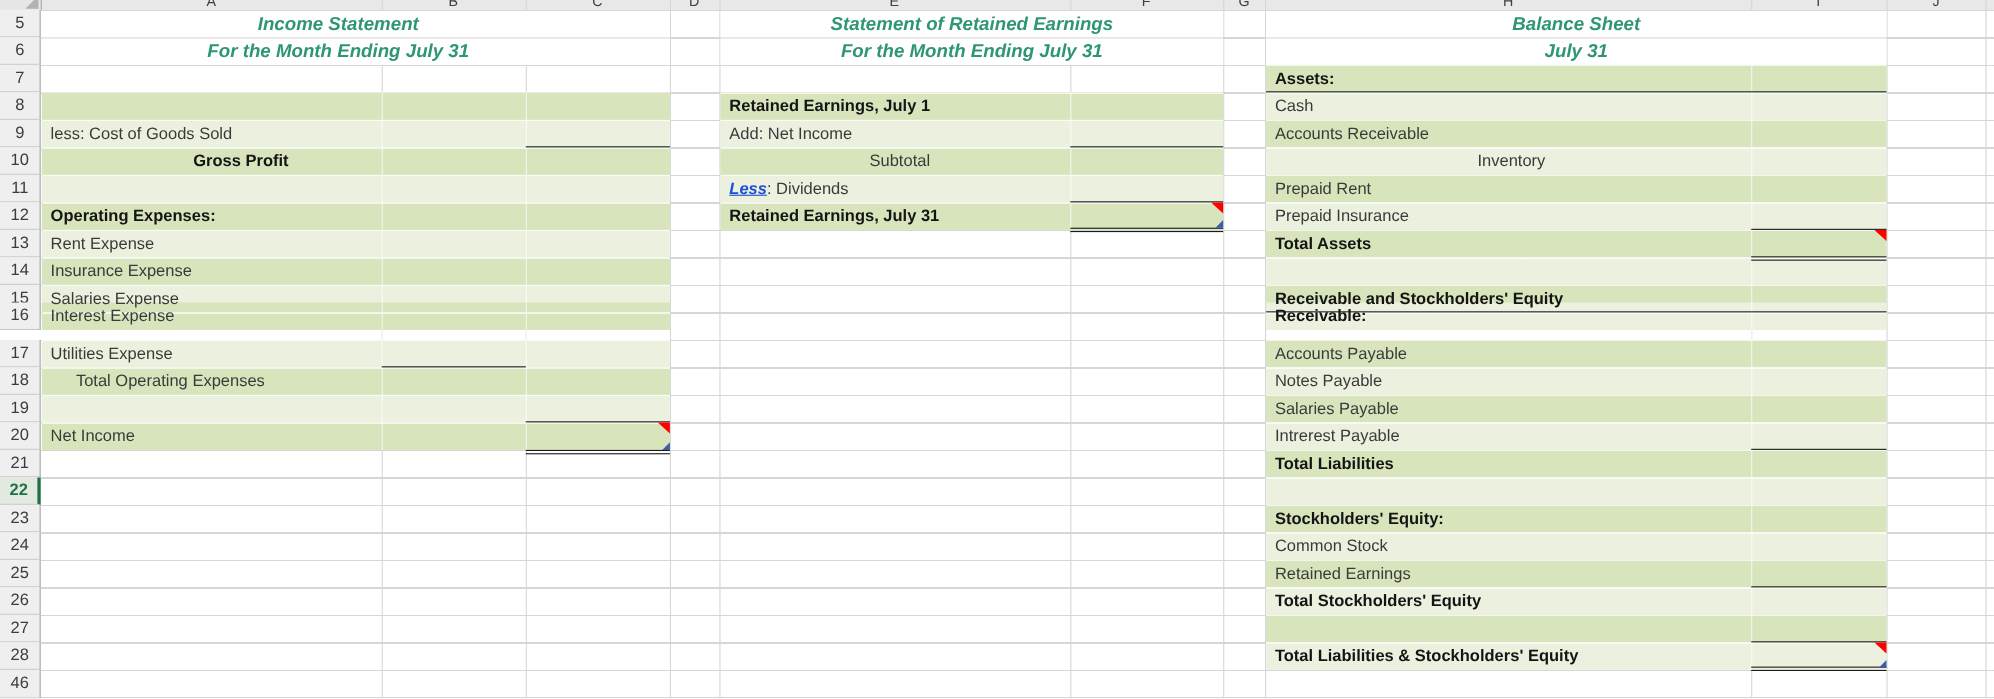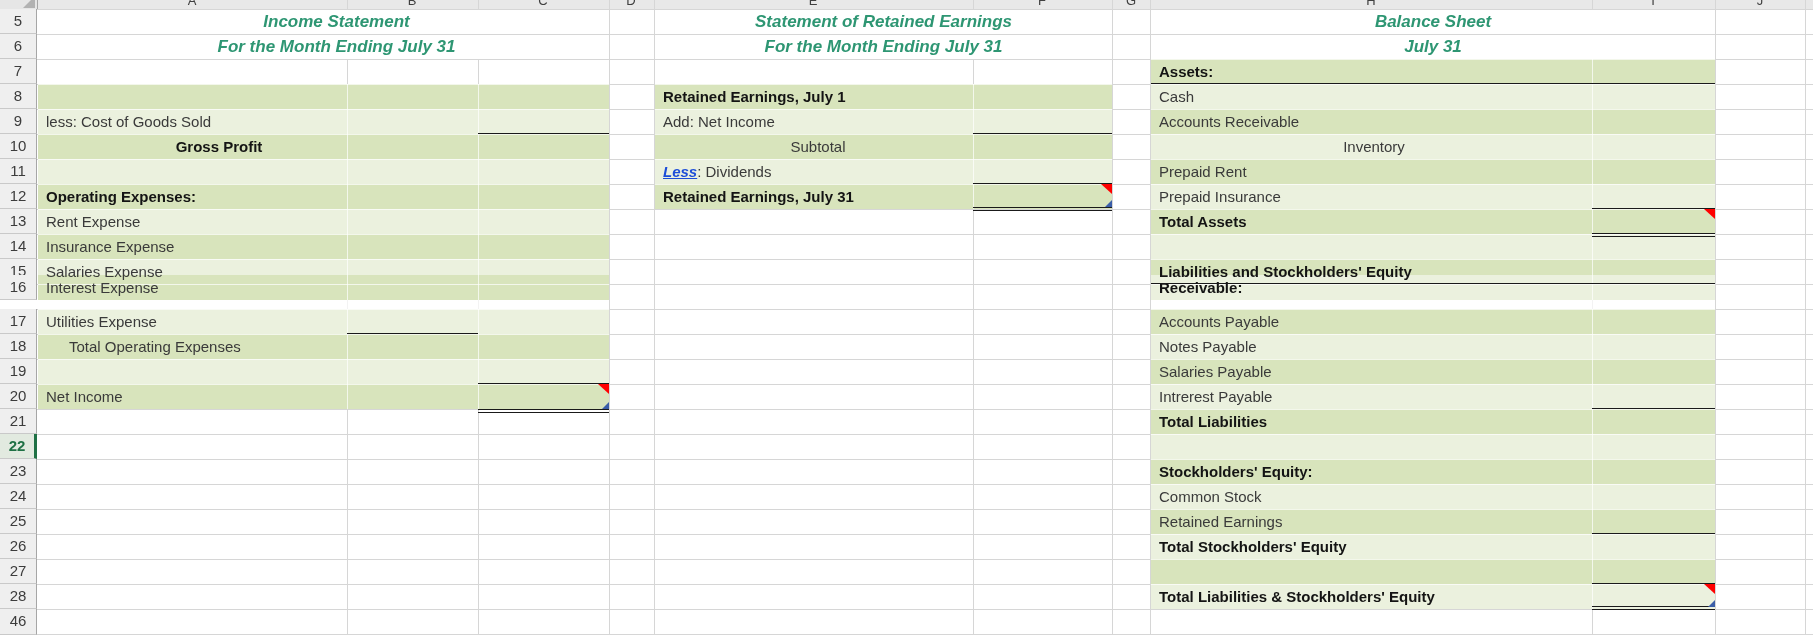--- a/index.html
+++ b/index.html
@@ -37,21 +37,21 @@
   
   .y5{top:9px;} .y6{top:34px;} .y7{top:59px;} .y8{top:84px;} .y9{top:109px;} .y10{top:134px;text-align:center;}
   .y11{top:159px;} .y12{top:184px;} .y13{top:209px;} .y14{top:234px;} .y15{top:259px;}
   .y16{top:275px;} .y17{top:309px;} .y18{top:334px;} .y19{top:359px;} .y20{top:384px;}
   .y21{top:409px;} .y22{top:434px;} .y23{top:459px;} .y24{top:484px;} .y25{top:509px;}
   .y26{top:534px;} .y27{top:559px;} .y28{top:584px;} .y29{top:609px;}
 
   
   .title{height:25px;line-height:25px;text-align:center;font-size:17px;font-weight:bold;
          font-style:italic;color:#2E9673;white-space:nowrap;}
-  .t-inc{left:51px;width:571px;} .t-re{left:655px;width:457px;} .t-bs{left:1151px;width:564px;}
+  .t-inc{left:22px;width:571px;} .t-re{left:655px;width:457px;} .t-bs{left:1151px;width:564px;}
   .cell{height:25px;line-height:25px;font-size:15px;color:#3A3A3A;padding-left:8px;
         white-space:nowrap;overflow:hidden;}
   .cA{left:38px;width:300px;} .cE{left:655px;width:310px;} .cH{left:1151px;width:430px;}
   .b{font-weight:bold;color:#141414;}
   .ind{padding-left:31px;}
   .less{font-weight:bold;font-style:italic;text-decoration:underline;color:#1d4ed8;}
 
   
   .bl{height:1px;background:#1a1a1a;}
 
@@ -176,21 +176,21 @@
   <div class="abs cell cE y11"><span class="less">Less</span><span>: Dividends</span></div>
   <div class="abs cell cE y12 b">Retained Earnings, July 31</div>
 
   <div class="abs cell cH y7 b">Assets:</div>
   <div class="abs cell cH y8">Cash</div>
   <div class="abs cell cH y9">Accounts Receivable</div>
   <div class="abs cell cH y10">Inventory</div>
   <div class="abs cell cH y11">Prepaid Rent</div>
   <div class="abs cell cH y12">Prepaid Insurance</div>
   <div class="abs cell cH y13 b">Total Assets</div>
-  <div class="abs cell cH y15 b">Liabilities and Stockholders' Equity</div>
+  <div class="abs cell cH y15 b">Receivable and Stockholders' Equity</div>
   <div class="abs cell cH y16 b">Receivable:</div>
   <div class="abs cell cH y17">Accounts Payable</div>
   <div class="abs cell cH y18">Notes Payable</div>
   <div class="abs cell cH y19">Salaries Payable</div>
   <div class="abs cell cH y20">Intrerest Payable</div>
   <div class="abs cell cH y21 b">Total Liabilities</div>
   <div class="abs cell cH y23 b">Stockholders' Equity:</div>
   <div class="abs cell cH y24">Common Stock</div>
   <div class="abs cell cH y25">Retained Earnings</div>
   <div class="abs cell cH y26 b">Total Stockholders' Equity</div>

